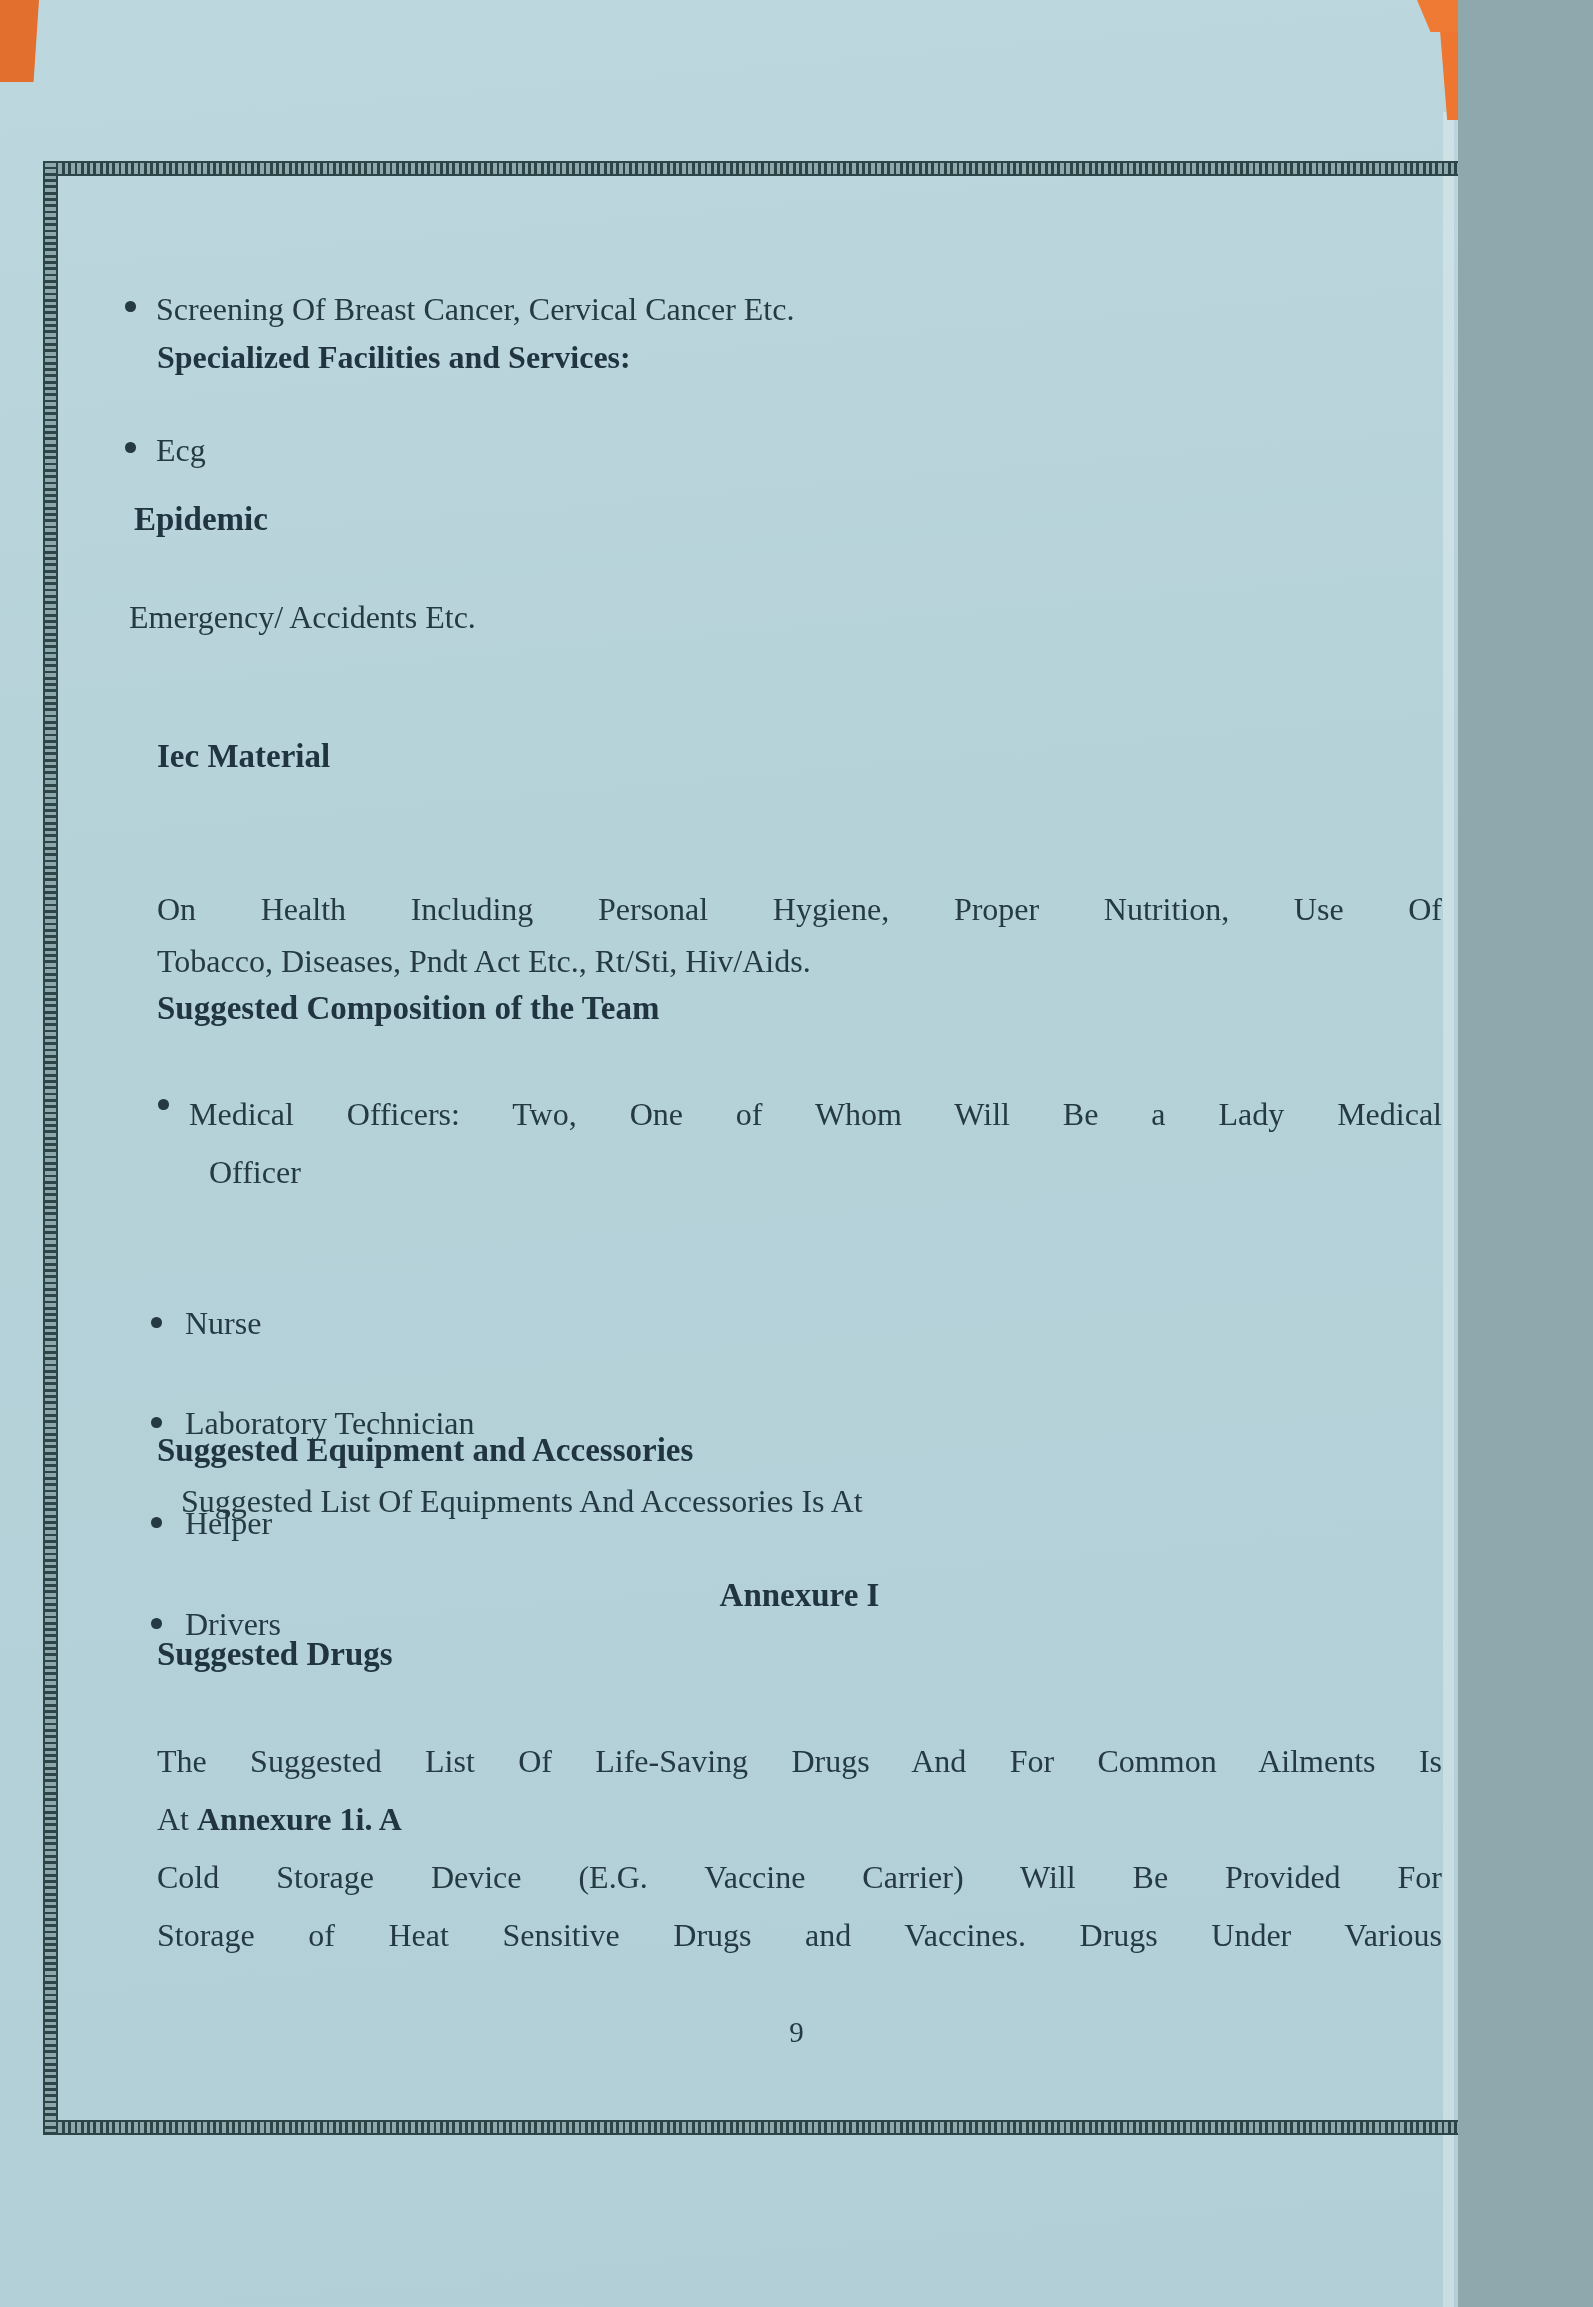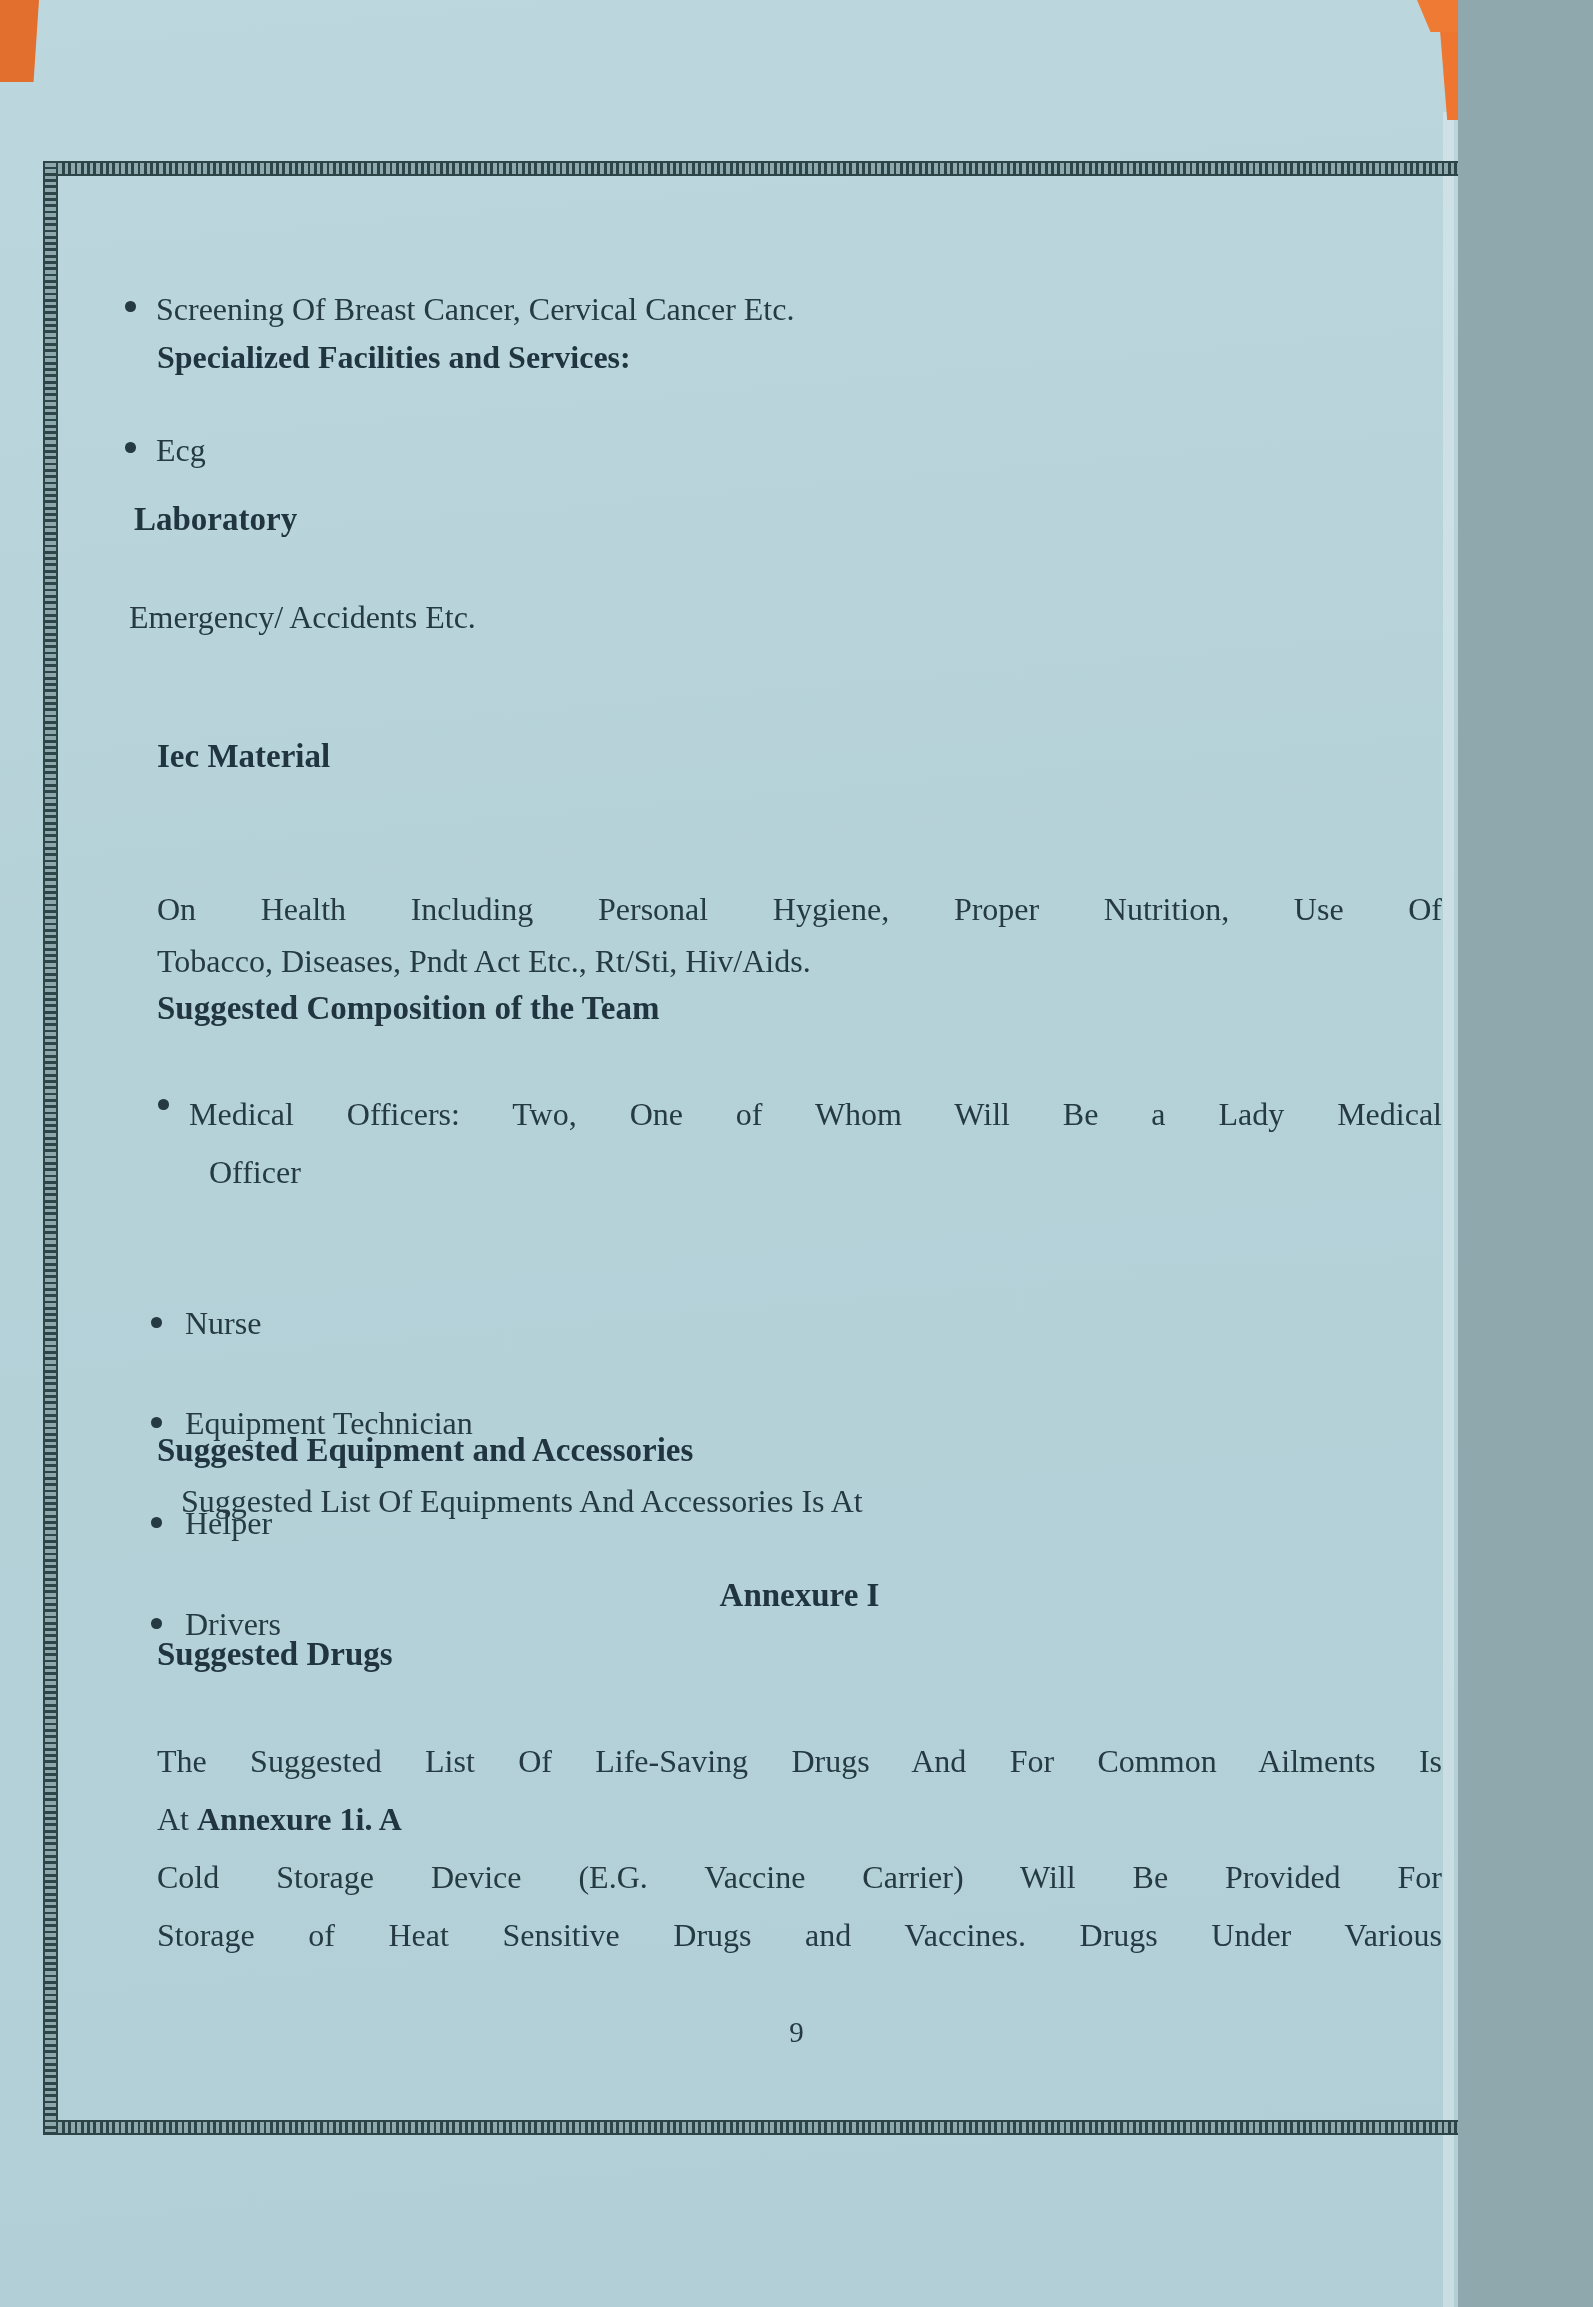--- a/index.html
+++ b/index.html
@@ -94,21 +94,21 @@
     <span>Screening Of Breast Cancer, Cervical Cancer Etc.</span>
   </div>
 
   <div class="blk bold" style="top:335px; left:157px;">Specialized Facilities and Services:</div>
 
   <div class="blk bullet-line" style="top:383px; left:124px; width:1314px;">
     <span class="dot"></span>
     <span>Ecg</span>
   </div>
 
-  <div class="heading" style="top:501px; left:134px;">Laboratory</div>
+  <div class="heading" style="top:501px; left:134px;">Epidemic</div>
 
   <div class="para tight" style="top:591px; left:129px; width:1312px;">
     <div class="line lastline">Emergency/ Accidents Etc.</div>
   </div>
 
   <div class="heading" style="top:738px; left:157px;">Iec Material</div>
 
   <div class="para tight" style="top:840px; left:157px; width:1285px;margin-top:43px;">
     <div class="line">On Health Including Personal Hygiene, Proper Nutrition, Use Of</div>
     <div class="line lastline">Tobacco, Diseases, Pndt Act Etc., Rt/Sti, Hiv/Aids.</div>
@@ -123,21 +123,21 @@
     </div>
     <div class="line lastline" style="padding-left:52px;">Officer</div>
   </div>
 
   <div class="blk team-item" style="top:1212px; left:150px;">
     <span class="dot"></span>
     <span>Nurse</span>
   </div>
   <div class="blk team-item" style="top:1270px; left:150px;">
     <span class="dot"></span>
-    <span>Equipment Technician</span>
+    <span>Laboratory Technician</span>
   </div>
   <div class="blk team-item" style="top:1328px; left:150px;">
     <span class="dot"></span>
     <span>Helper</span>
   </div>
   <div class="blk team-item" style="top:1387px; left:150px;">
     <span class="dot"></span>
     <span>Drivers</span>
   </div>
 

